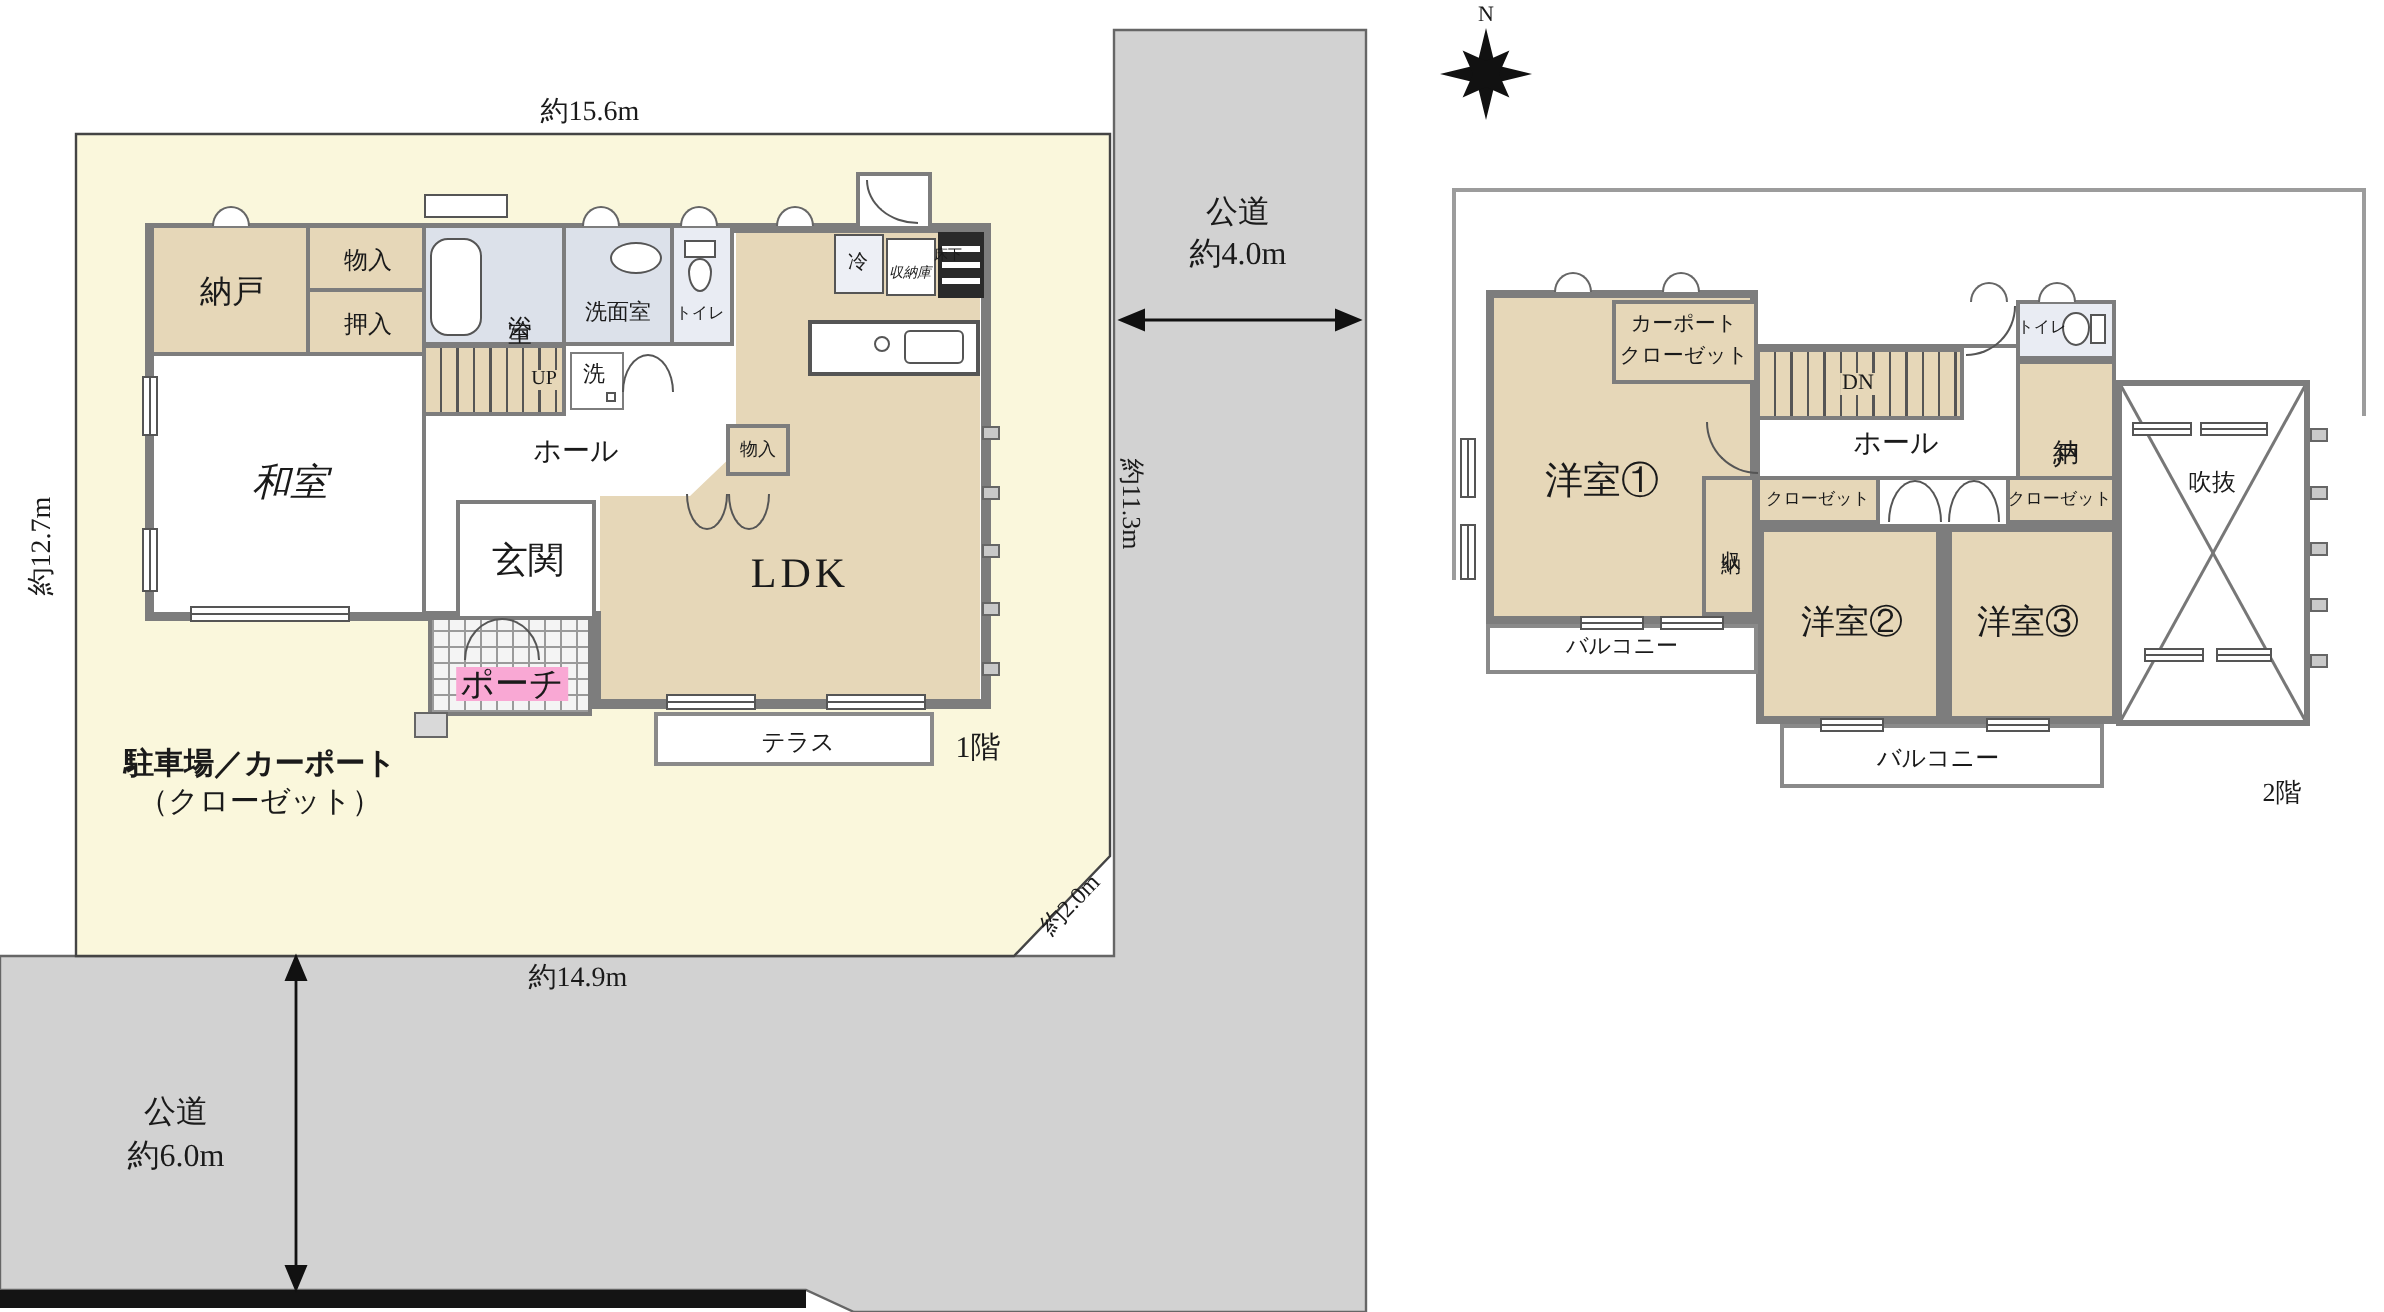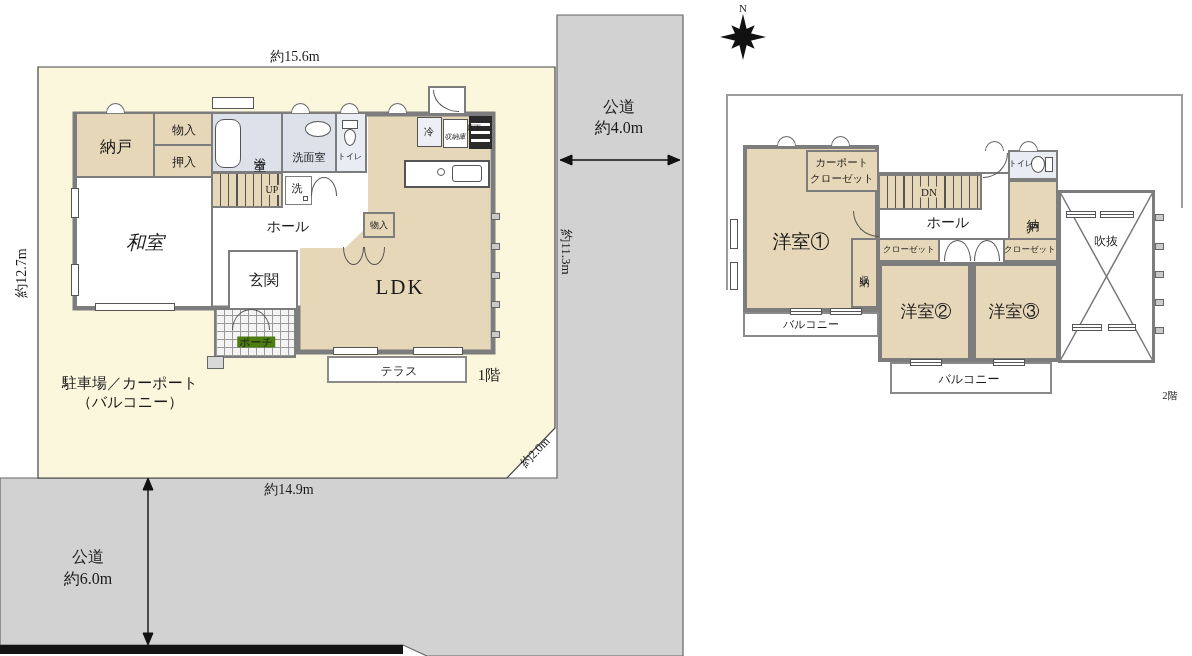--- a/index.html
+++ b/index.html
@@ -178,35 +178,35 @@
   <span class="lbl" style="left:743px;top:8px;font-size:11px;">N</span>
   <span class="lbl" style="left:295px;top:57px;font-size:14px;">約15.6m</span>
   <span class="lbl" style="left:22px;top:273px;font-size:14px;transform:translate(-50%,-50%) rotate(-90deg);">約12.7m</span>
   <span class="lbl" style="left:619px;top:107px;font-size:16px;">公道</span>
   <span class="lbl" style="left:619px;top:128px;font-size:16px;">約4.0m</span>
   <span class="lbl" style="left:566px;top:252px;font-size:13px;transform:translate(-50%,-50%) rotate(90deg);">約11.3m</span>
   <span class="lbl" style="left:535px;top:452px;font-size:12px;transform:translate(-50%,-50%) rotate(-46deg);">約2.0m</span>
   <span class="lbl" style="left:289px;top:490px;font-size:14px;">約14.9m</span>
   <span class="lbl" style="left:88px;top:557px;font-size:16px;">公道</span>
   <span class="lbl" style="left:88px;top:579px;font-size:16px;">約6.0m</span>
-  <span class="lbl" style="left:130px;top:383px;font-size:15px;">駐車場／カーポート</span>
-  <span class="lbl" style="left:130px;top:402px;font-size:15px;">（バルコニー）</span>
+  <span class="lbl" style="left:130px;top:383px;font-size:15px;font-weight:bold;">駐車場／カーポート</span>
+  <span class="lbl" style="left:130px;top:402px;font-size:15px;">（クローゼット）</span>
 
   <span class="lbl" style="left:116px;top:147px;font-size:16px;">納戸</span>
   <span class="lbl" style="left:184px;top:130px;font-size:12px;">物入</span>
   <span class="lbl" style="left:184px;top:162px;font-size:12px;">押入</span>
   <span class="lbl" style="left:145px;top:242px;font-size:19px;font-style:italic;">和室</span>
   <span class="vlbl" style="left:260px;top:150px;font-size:12px;">浴室</span>
   <span class="lbl" style="left:309px;top:157px;font-size:11px;text-align:center;">洗面室</span>
   <span class="lbl" style="left:350px;top:157px;font-size:8px;">トイレ</span>
   <span class="lbl" style="left:238px;top:190px;font-size:10px;background:#E6D7B8;padding:0 1px;margin-left:34px;">UP</span>
   <span class="lbl" style="left:297px;top:188px;font-size:11px;">洗</span>
   <span class="lbl" style="left:288px;top:227px;font-size:14px;">ホール</span>
-  <span class="lbl" style="left:264px;top:280px;font-size:15px;">玄関</span>
-  <span class="lbl" style="left:256px;top:342px;font-size:11px;background:#4d7c0f;padding:0 2px;">ポーチ</span>
+  <span class="lbl" style="left:264px;top:280px;font-size:18px;">玄関</span>
+  <span class="lbl" style="left:256px;top:342px;font-size:17px;background:#f9a8d4;padding:0 2px;">ポーチ</span>
   <span class="lbl" style="left:379px;top:225px;font-size:9px;">物入</span>
   <span class="lbl" style="left:400px;top:287px;font-size:21px;letter-spacing:2px;">LDK</span>
   <span class="lbl" style="left:429px;top:132px;font-size:10px;">冷</span>
   <span class="lbl" style="left:474px;top:128px;font-size:7px;">床下</span>
   <span class="lbl" style="left:455px;top:137px;font-size:7px;font-style:italic;">収納庫</span>
   <span class="lbl" style="left:399px;top:371px;font-size:12px;">テラス</span>
   <span class="lbl" style="left:489px;top:375px;font-size:15px;">1階</span>
 
   <span class="lbl" style="left:801px;top:241px;font-size:19px;">洋室①</span>
   <span class="lbl" style="left:842px;top:163px;font-size:10.5px;">カーポート</span>
@@ -216,15 +216,15 @@
   <span class="lbl" style="left:1021px;top:164px;font-size:8px;">トイレ</span>
   <span class="vlbl" style="left:1033px;top:211px;font-size:13px;">納戸</span>
   <span class="lbl" style="left:909px;top:249px;font-size:8.5px;">クローゼット</span>
   <span class="lbl" style="left:1030px;top:249px;font-size:8.5px;">クローゼット</span>
   <span class="vlbl" style="left:864px;top:269px;font-size:10px;">収納</span>
   <span class="lbl" style="left:926px;top:311px;font-size:17px;">洋室②</span>
   <span class="lbl" style="left:1014px;top:311px;font-size:17px;">洋室③</span>
   <span class="lbl" style="left:1106px;top:241px;font-size:12px;background:#fff;padding:0 2px;">吹抜</span>
   <span class="lbl" style="left:811px;top:324px;font-size:11px;">バルコニー</span>
   <span class="lbl" style="left:969px;top:379px;font-size:12px;">バルコニー</span>
-  <span class="lbl" style="left:1170px;top:396px;font-size:10px;text-align:center;">2階</span>
+  <span class="lbl" style="left:1141px;top:396px;font-size:13px;text-align:center;">2階</span>
 
 </div>
 
 </body></html>

